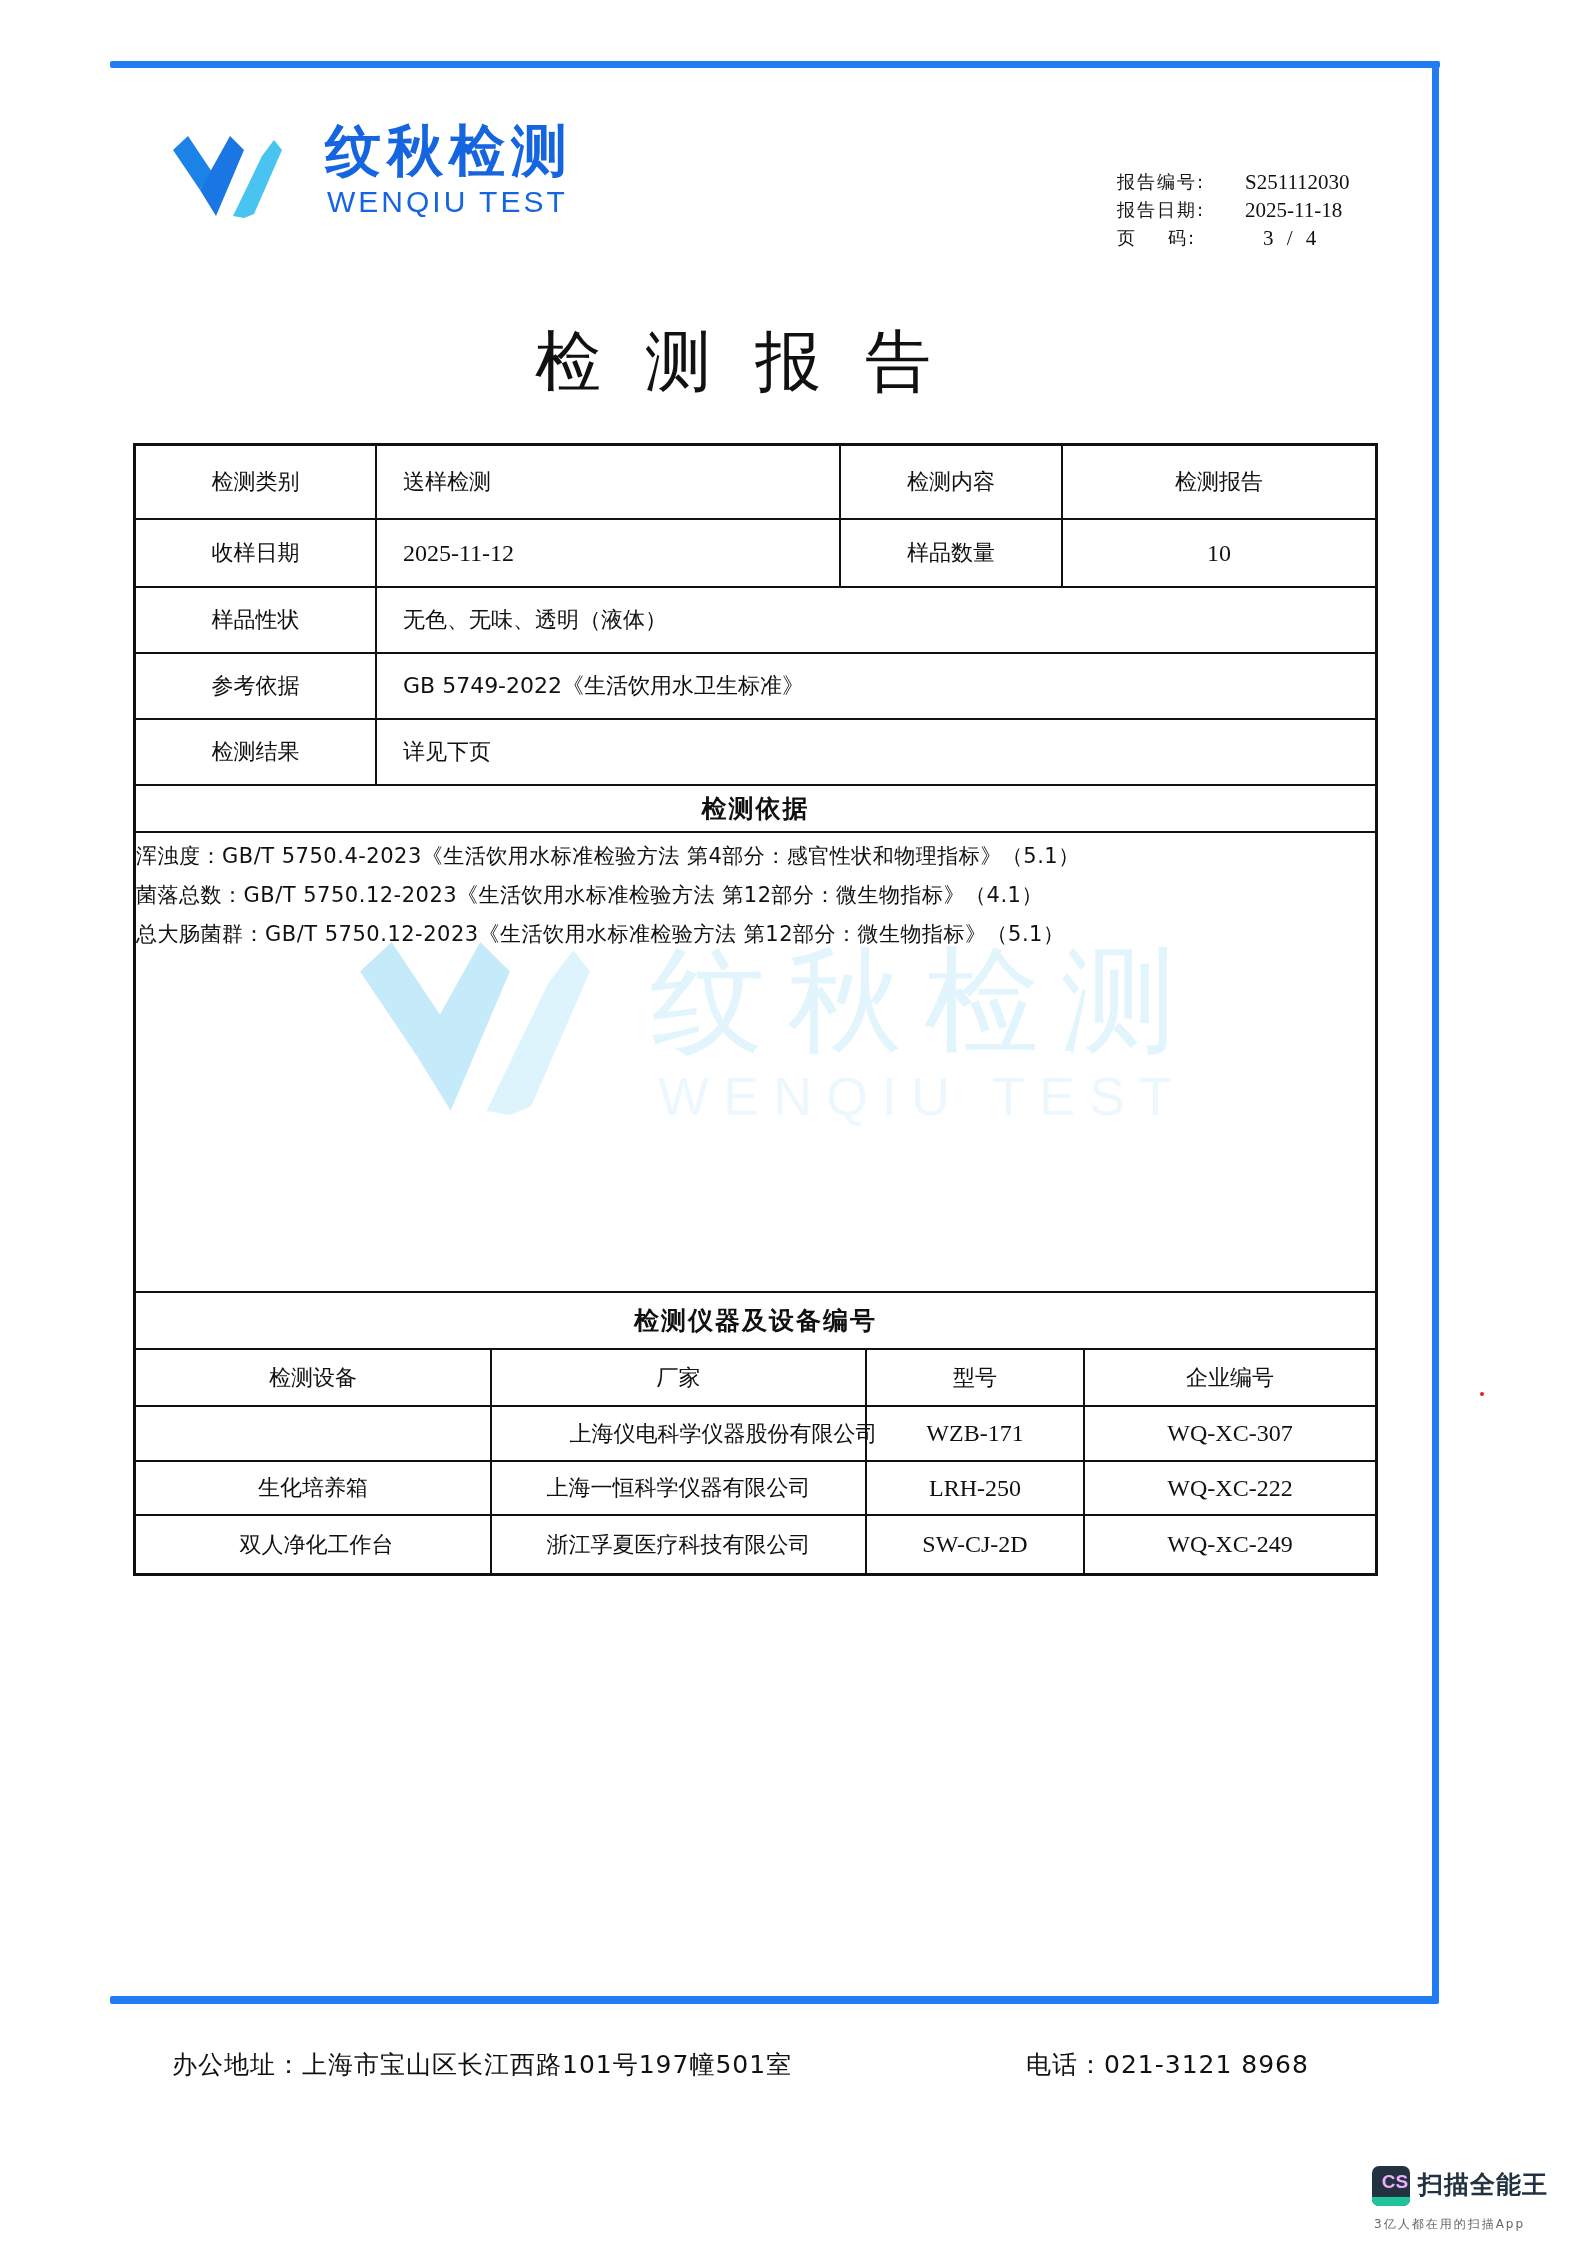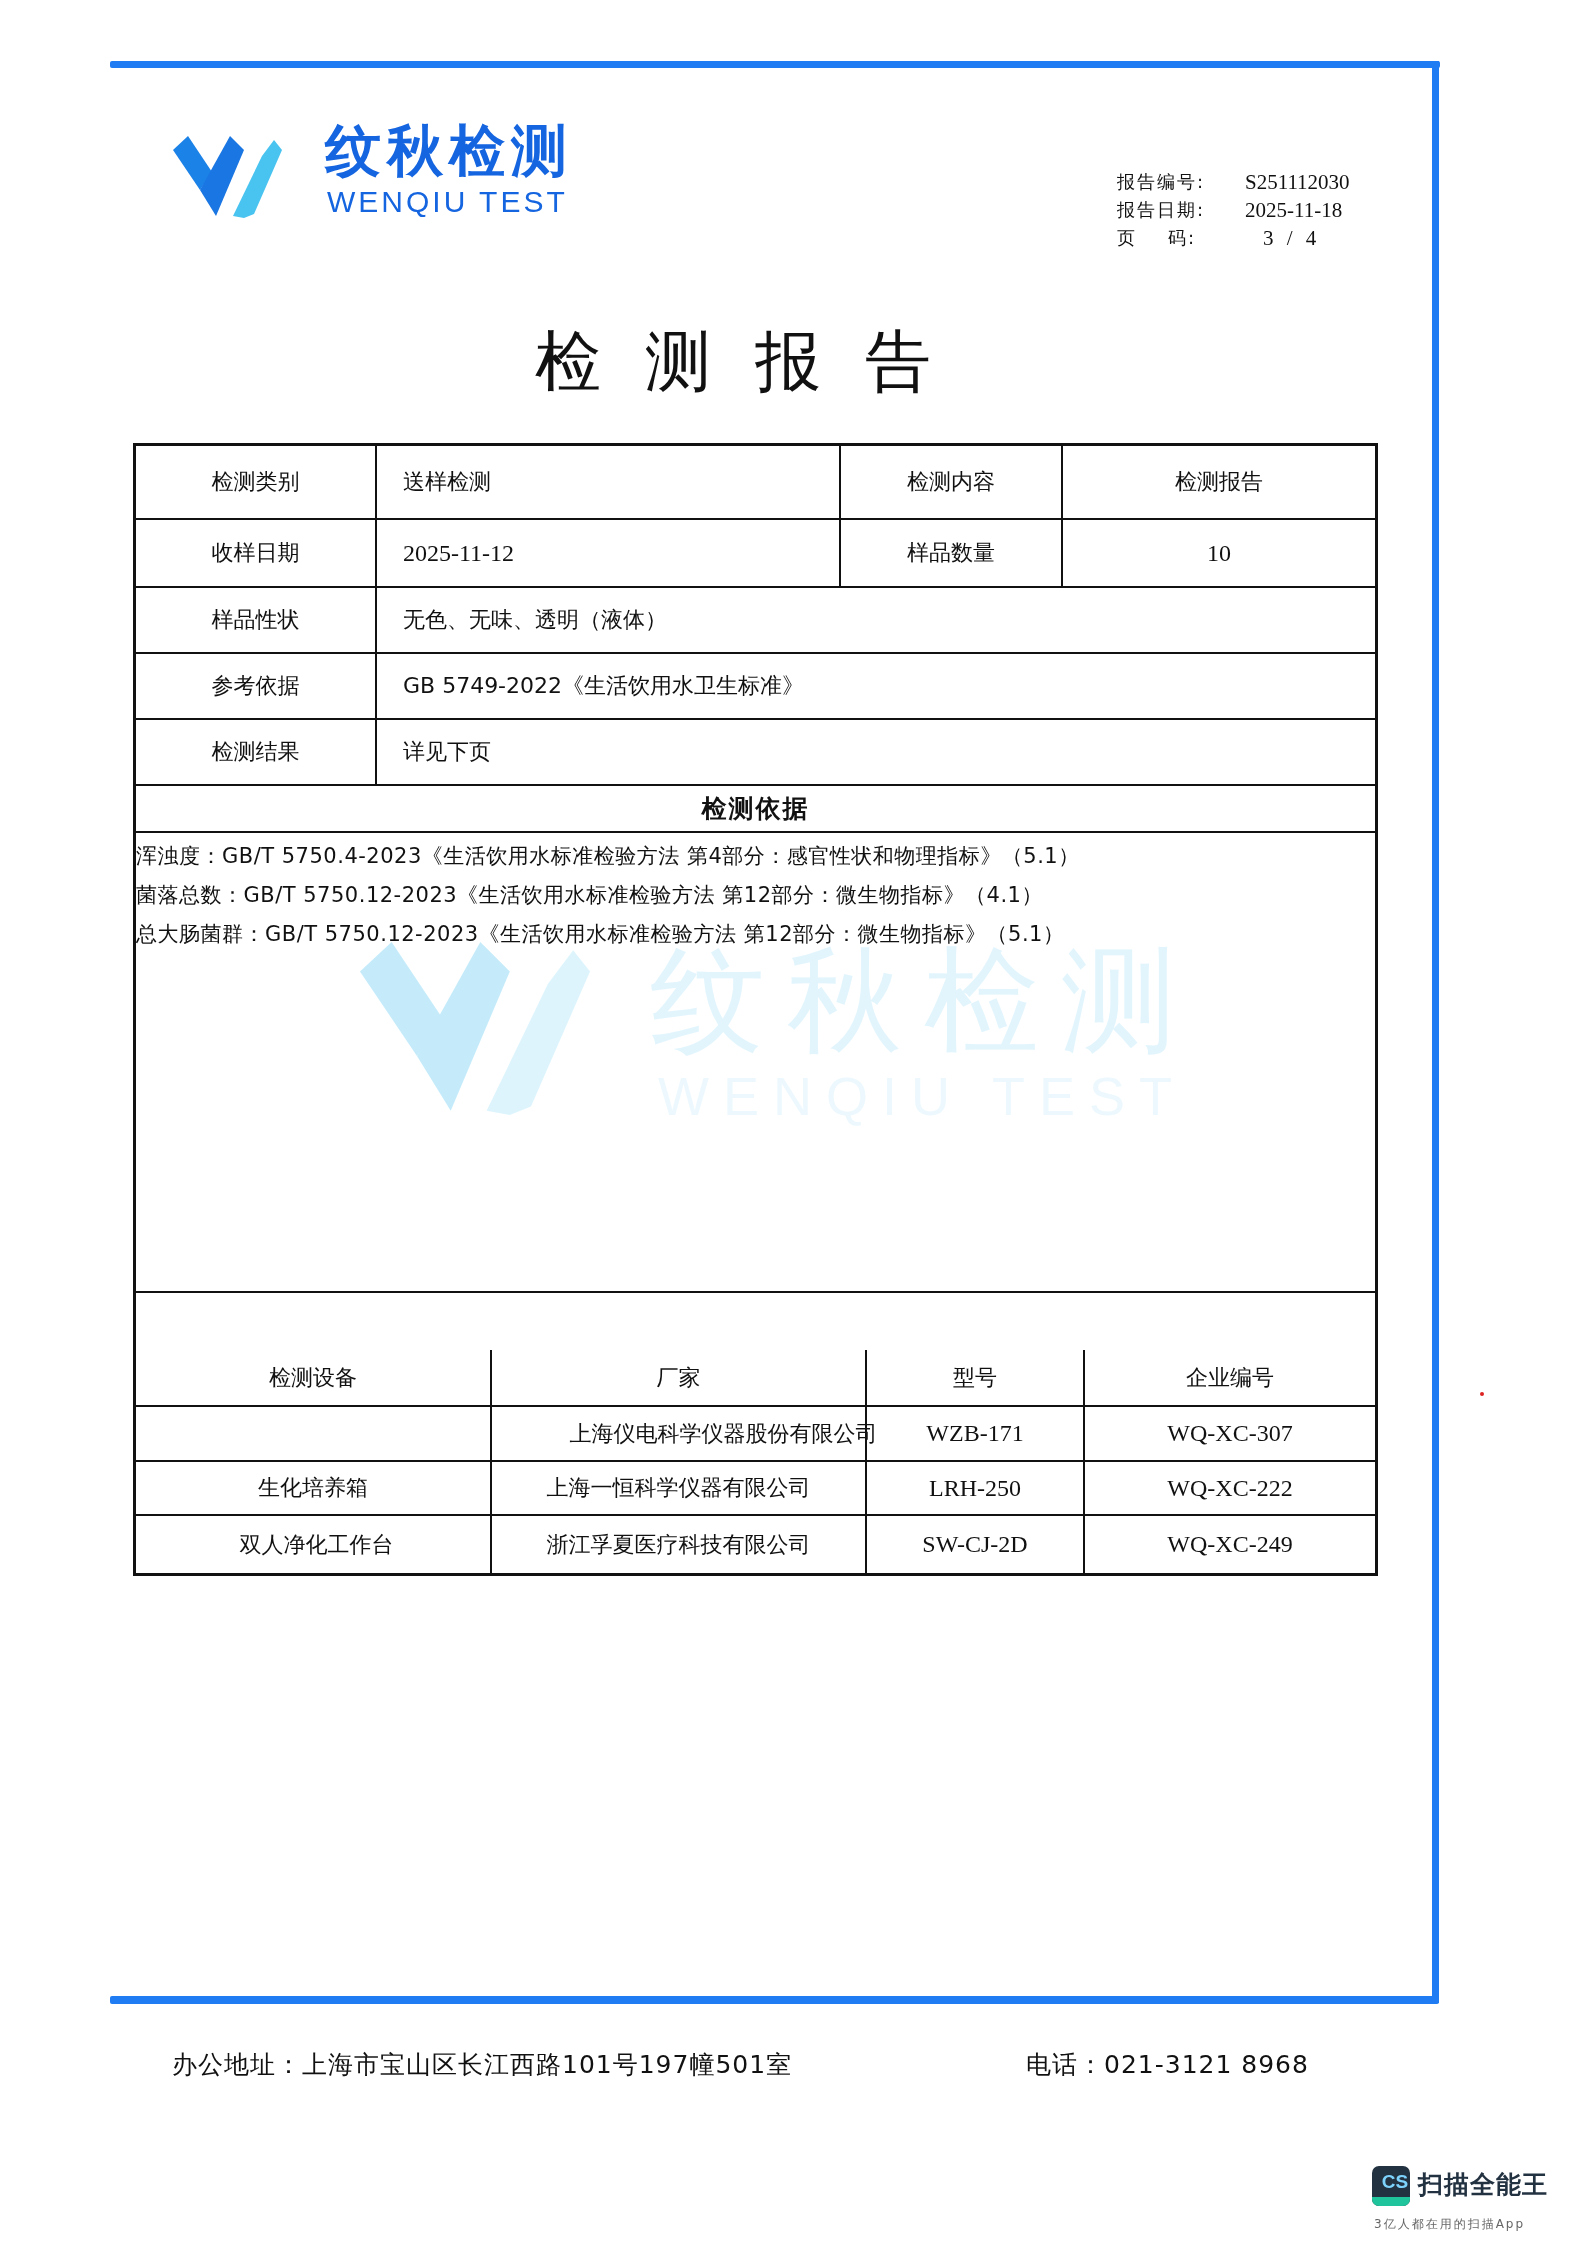--- a/index.html
+++ b/index.html
@@ -41,21 +41,21 @@
   .wm-cn { position: absolute; left: 310px; top: 10px; font-family: "DejaVu Sans", sans-serif; font-size: 115px; color: #bfe9fb; letter-spacing: 22px; line-height: 130px; }
   .wm-en { position: absolute; left: 318px; top: 140px; font-family: "Liberation Sans", sans-serif; font-size: 54px; color: #d6f1fc; letter-spacing: 14px; }
 
   .footer { position: absolute; top: 2048px; font-family: "DejaVu Sans", sans-serif; font-size: 25px; letter-spacing: 1px; }
   .footer-address { left: 172px; }
   .footer-phone { left: 1026px; }
 
   .cs-badge { position: absolute; left: 1372px; top: 2166px; width: 200px; height: 70px; }
   .cs-icon { position: absolute; left: 0; top: 0; width: 38px; height: 40px; border-radius: 7px; background: #233241; overflow: hidden; }
   .cs-icon .cs-green { position: absolute; left: 0; bottom: 0; width: 100%; height: 9px; background: #1fc39c; }
-  .cs-icon .cs-text { position: absolute; left: 4px; top: 5px; width: 100%; text-align: center; color: #7dd3fc; font-family: "Liberation Sans", sans-serif; font-weight: bold; font-size: 19px; }
+  .cs-icon .cs-text { position: absolute; left: 4px; top: 5px; width: 100%; text-align: center; color: #f0abfc; font-family: "Liberation Sans", sans-serif; font-weight: bold; font-size: 19px; }
   .cs-name { position: absolute; left: 46px; top: 2px; font-family: "DejaVu Sans", sans-serif; font-size: 25px; font-weight: bold; color: #233241; letter-spacing: 1px; }
   .cs-tagline { position: absolute; left: 2px; top: 50px; font-family: "DejaVu Sans", sans-serif; font-size: 12px; color: #666; letter-spacing: 2px; white-space: nowrap; }
   .red-dot { position: absolute; left: 1480px; top: 1392px; width: 4px; height: 4px; background: #d22; border-radius: 50%; }
 </style>
 </head>
 <body>
 
 <div class="frame-top"></div>
 <div class="frame-right"></div>
 <div class="frame-bottom"></div>
@@ -133,20 +133,23 @@
   </div>
 
   <div class="row" style="top:387px; height:460px;">
     <div class="basis-list">
       <div class="basis-line">浑浊度：GB/T 5750.4-2023《生活饮用水标准检验方法 第4部分：感官性状和物理指标》（5.1）</div>
       <div class="basis-line">菌落总数：GB/T 5750.12-2023《生活饮用水标准检验方法 第12部分：微生物指标》（4.1）</div>
       <div class="basis-line">总大肠菌群：GB/T 5750.12-2023《生活饮用水标准检验方法 第12部分：微生物指标》（5.1）</div>
     </div>
   </div>
 
+  <div class="row" style="top:847px; height:57px;">
+    <div class="cell center section-title" style="left:0; right:0;">检测仪器及设备编号</div>
+  </div>
 
   <div class="row" style="top:904px; height:57px;">
     <div class="cell center" style="left:0; width:354px;">检测设备</div>
     <div class="cell center vline" style="left:354px; width:375px;">厂家</div>
     <div class="cell center vline" style="left:729px; width:218px;">型号</div>
     <div class="cell center vline" style="left:947px; right:0;">企业编号</div>
   </div>
 
   <div class="row" style="top:961px; height:55px;">
     <div class="cell center vline" style="left:354px; width:440px;padding-left:25px;">上海仪电科学仪器股份有限公司</div>

